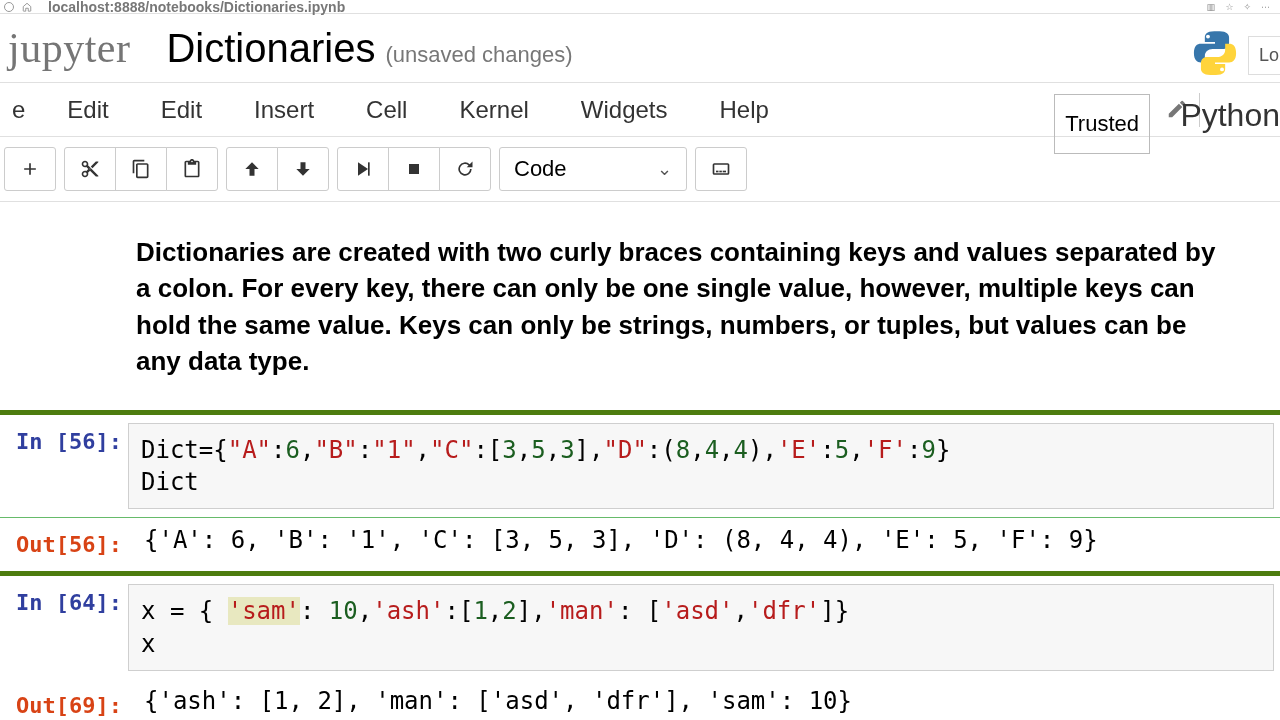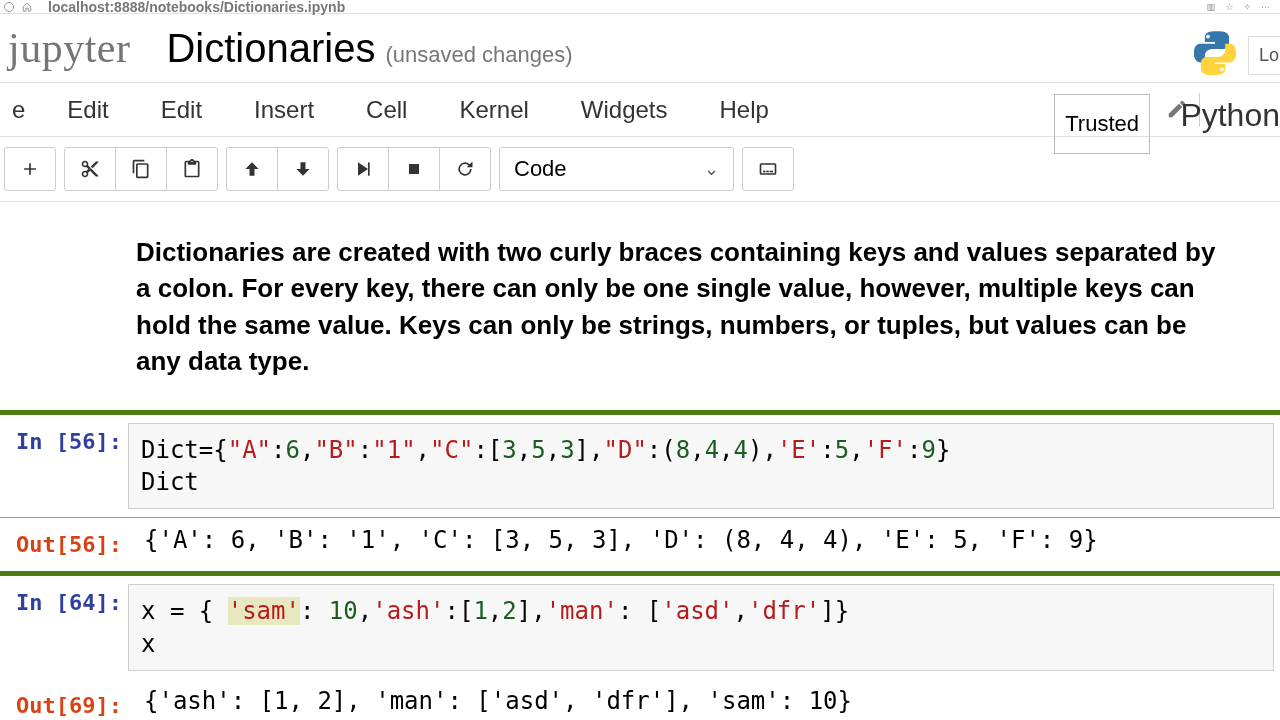--- a/index.html
+++ b/index.html
@@ -134,21 +134,21 @@
 }
 .tbtn.solo { border-radius:3px; }
 .btn-group .tbtn { border-radius:0; margin-left:-1px; }
 .btn-group .tbtn:first-child { border-top-left-radius:3px; border-bottom-left-radius:3px; margin-left:0;}
 .btn-group .tbtn:last-child { border-top-right-radius:3px; border-bottom-right-radius:3px; }
 .tbtn svg { width:20px; height:20px; fill:#333; }
 .celltype-select {
   border:1px solid #ccc;
   border-radius:3px;
   height:44px;
-  width:235px;
+  width:188px;
   font-size:22px;
   padding:0 14px;
   display:flex;
   align-items:center;
   justify-content:space-between;
   cursor:pointer;
 }
 .celltype-select .chev { font-size:18px; color:#555; }
 .notebook-area {
   padding-top:18px;

